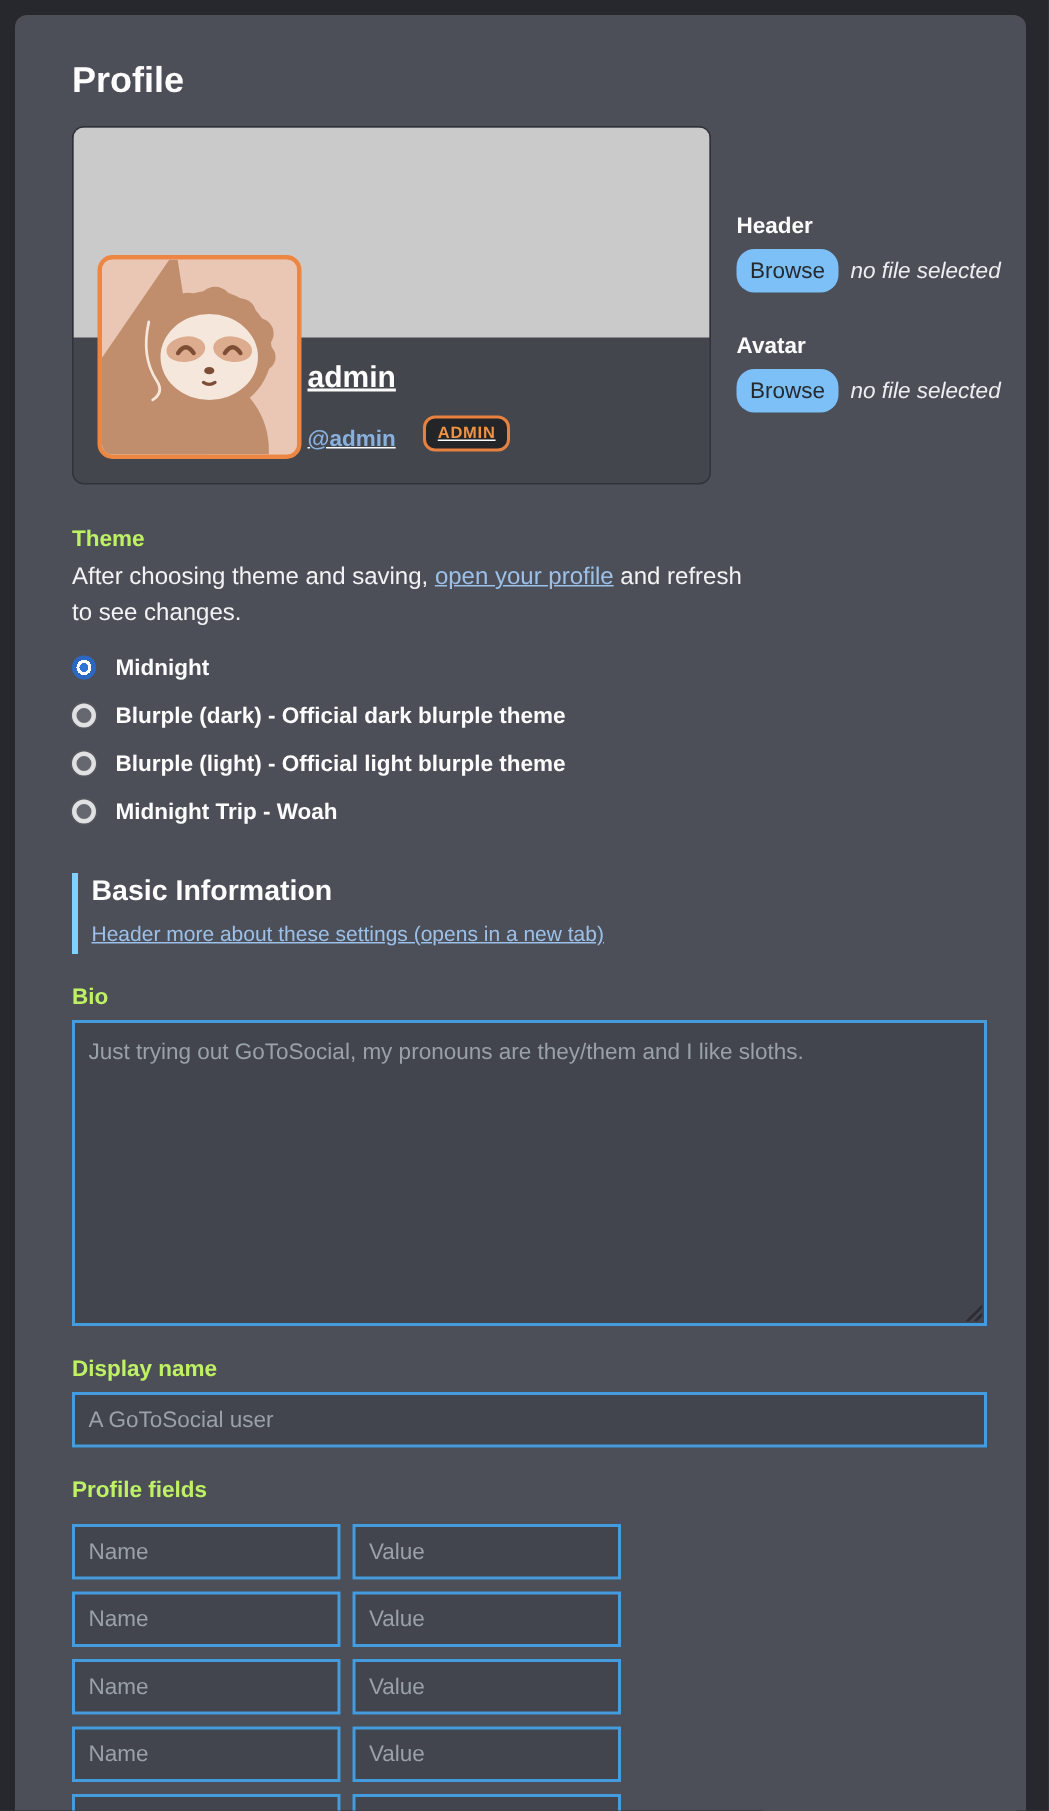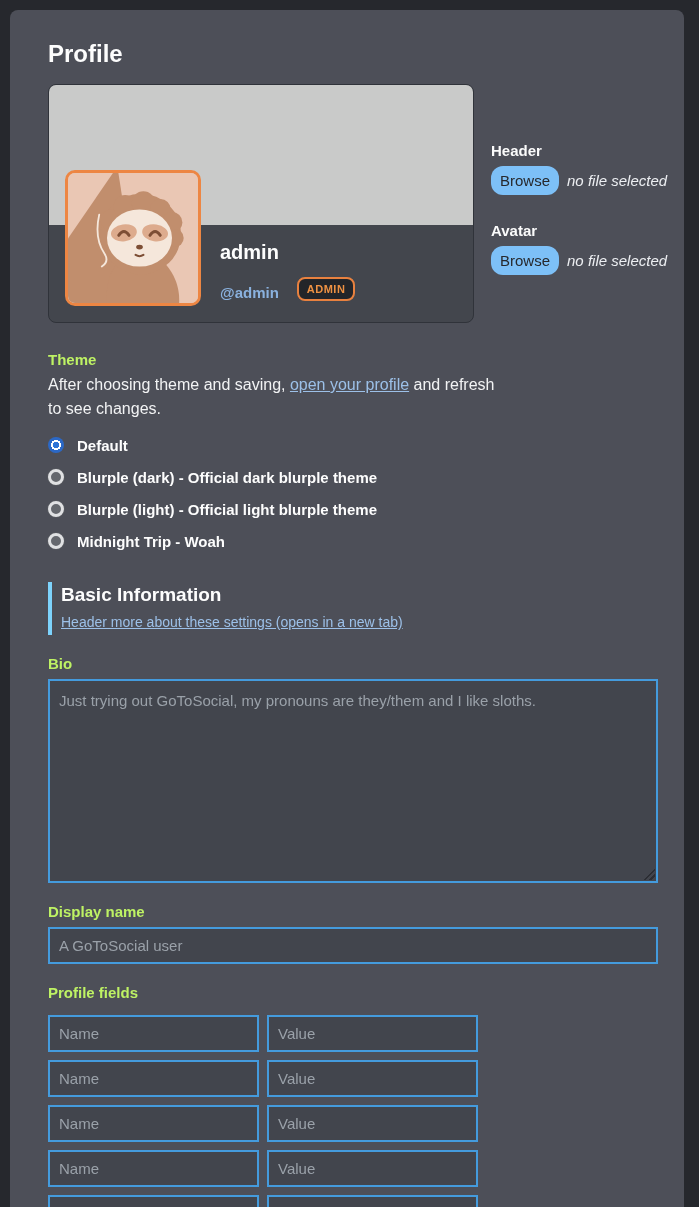--- a/index.html
+++ b/index.html
@@ -39,21 +39,21 @@
   .card-body { height: 98px; }
   .card-avatar {
     position: absolute; left: 16px; top: 85px;
     width: 136px; height: 136px;
     border: 3px solid #ed8643;
     border-radius: 10px;
     overflow: hidden;
     background: #eac7b4;
   }
   .card-avatar svg { display: block; width: 100%; height: 100%; }
-  .card-info { position: absolute; left: 171px; top: 156px; }
+  .card-info { position: absolute; left: 156px; top: 156px; text-decoration: underline; }
   .card-displayname { font-size: 20px; font-weight: 700; color: #fdfdfd; }
   .card-userline { display: flex; align-items: flex-end; margin-top: 13px; }
   .card-username { font-size: 15px; font-weight: 700; color: #8ab1de; }
   .role-badge {
     margin-left: 18px;
     display: inline-block;
     border: 2px solid #e8813f;
     border-radius: 8px;
     background: #232529;
     color: #ef9243;
@@ -139,21 +139,21 @@
   }
   .resize-handle {
     position: absolute; right: 3px; bottom: 3px;
     width: 13px; height: 13px;
     pointer-events: none;
     background: repeating-linear-gradient(135deg, transparent 0 2px, #2c2e34 2px 4px);
     clip-path: polygon(100% 0, 0 100%, 100% 100%);
   }
   .fields-grid { margin-top: 14px; }
   .field-pair { display: flex; margin-bottom: 8px; }
-  .field-pair .text-input { width: 211px; }
+  .field-pair .text-input { width: 179px; }
   .field-pair .text-input + .text-input { margin-left: 8px; }
 </style>
 </head>
 <body>
 
 <div class="panel">
 
   <h1 class="page-title">Profile</h1>
 
   <div class="profile-row">
@@ -211,21 +211,21 @@
 
   </div>
 
   <div class="theme-section">
     <div class="field-label">Theme</div>
     <p class="theme-desc"><span>After choosing theme and saving, </span><a href="#" class="inline-link">open your profile</a><span> and refresh to see changes.</span></p>
 
     <div class="radio-list">
       <div class="radio-item">
         <span class="radio checked"></span>
-        <span class="radio-label">Default</span>
+        <span class="radio-label">Midnight</span>
       </div>
       <div class="radio-item">
         <span class="radio"></span>
         <span class="radio-label">Blurple (dark) - Official dark blurple theme</span>
       </div>
       <div class="radio-item">
         <span class="radio"></span>
         <span class="radio-label">Blurple (light) - Official light blurple theme</span>
       </div>
       <div class="radio-item">

